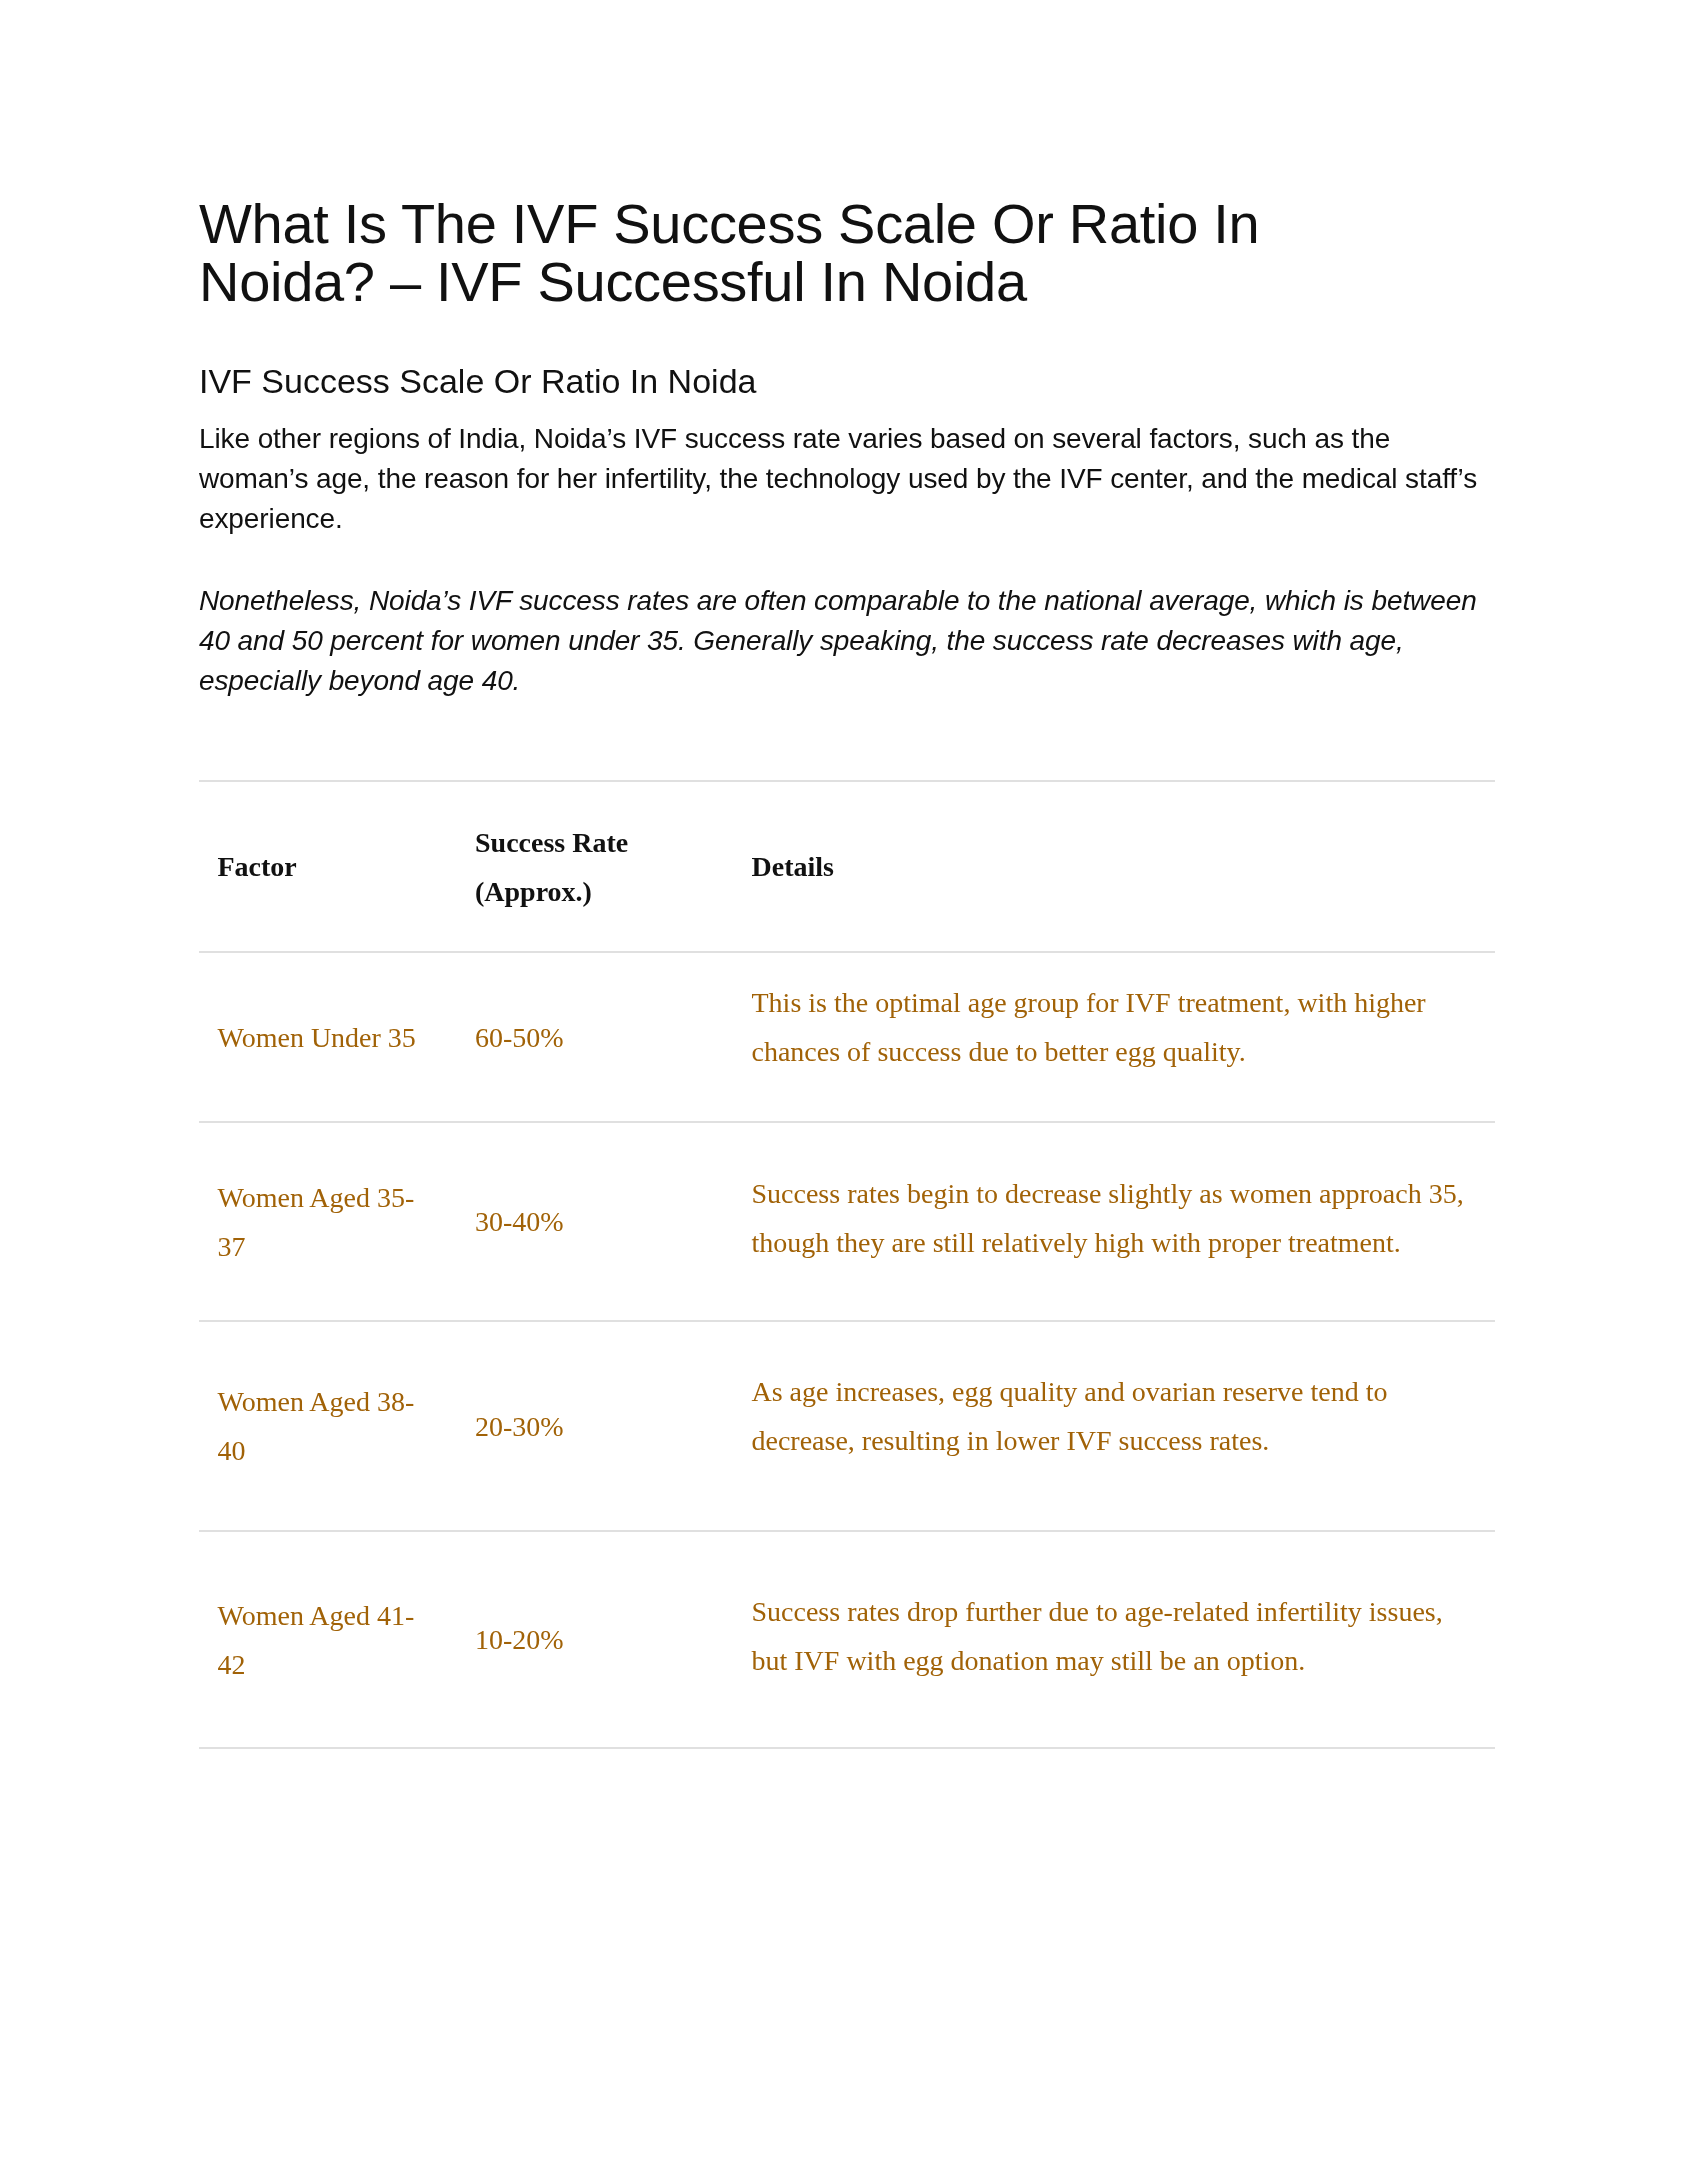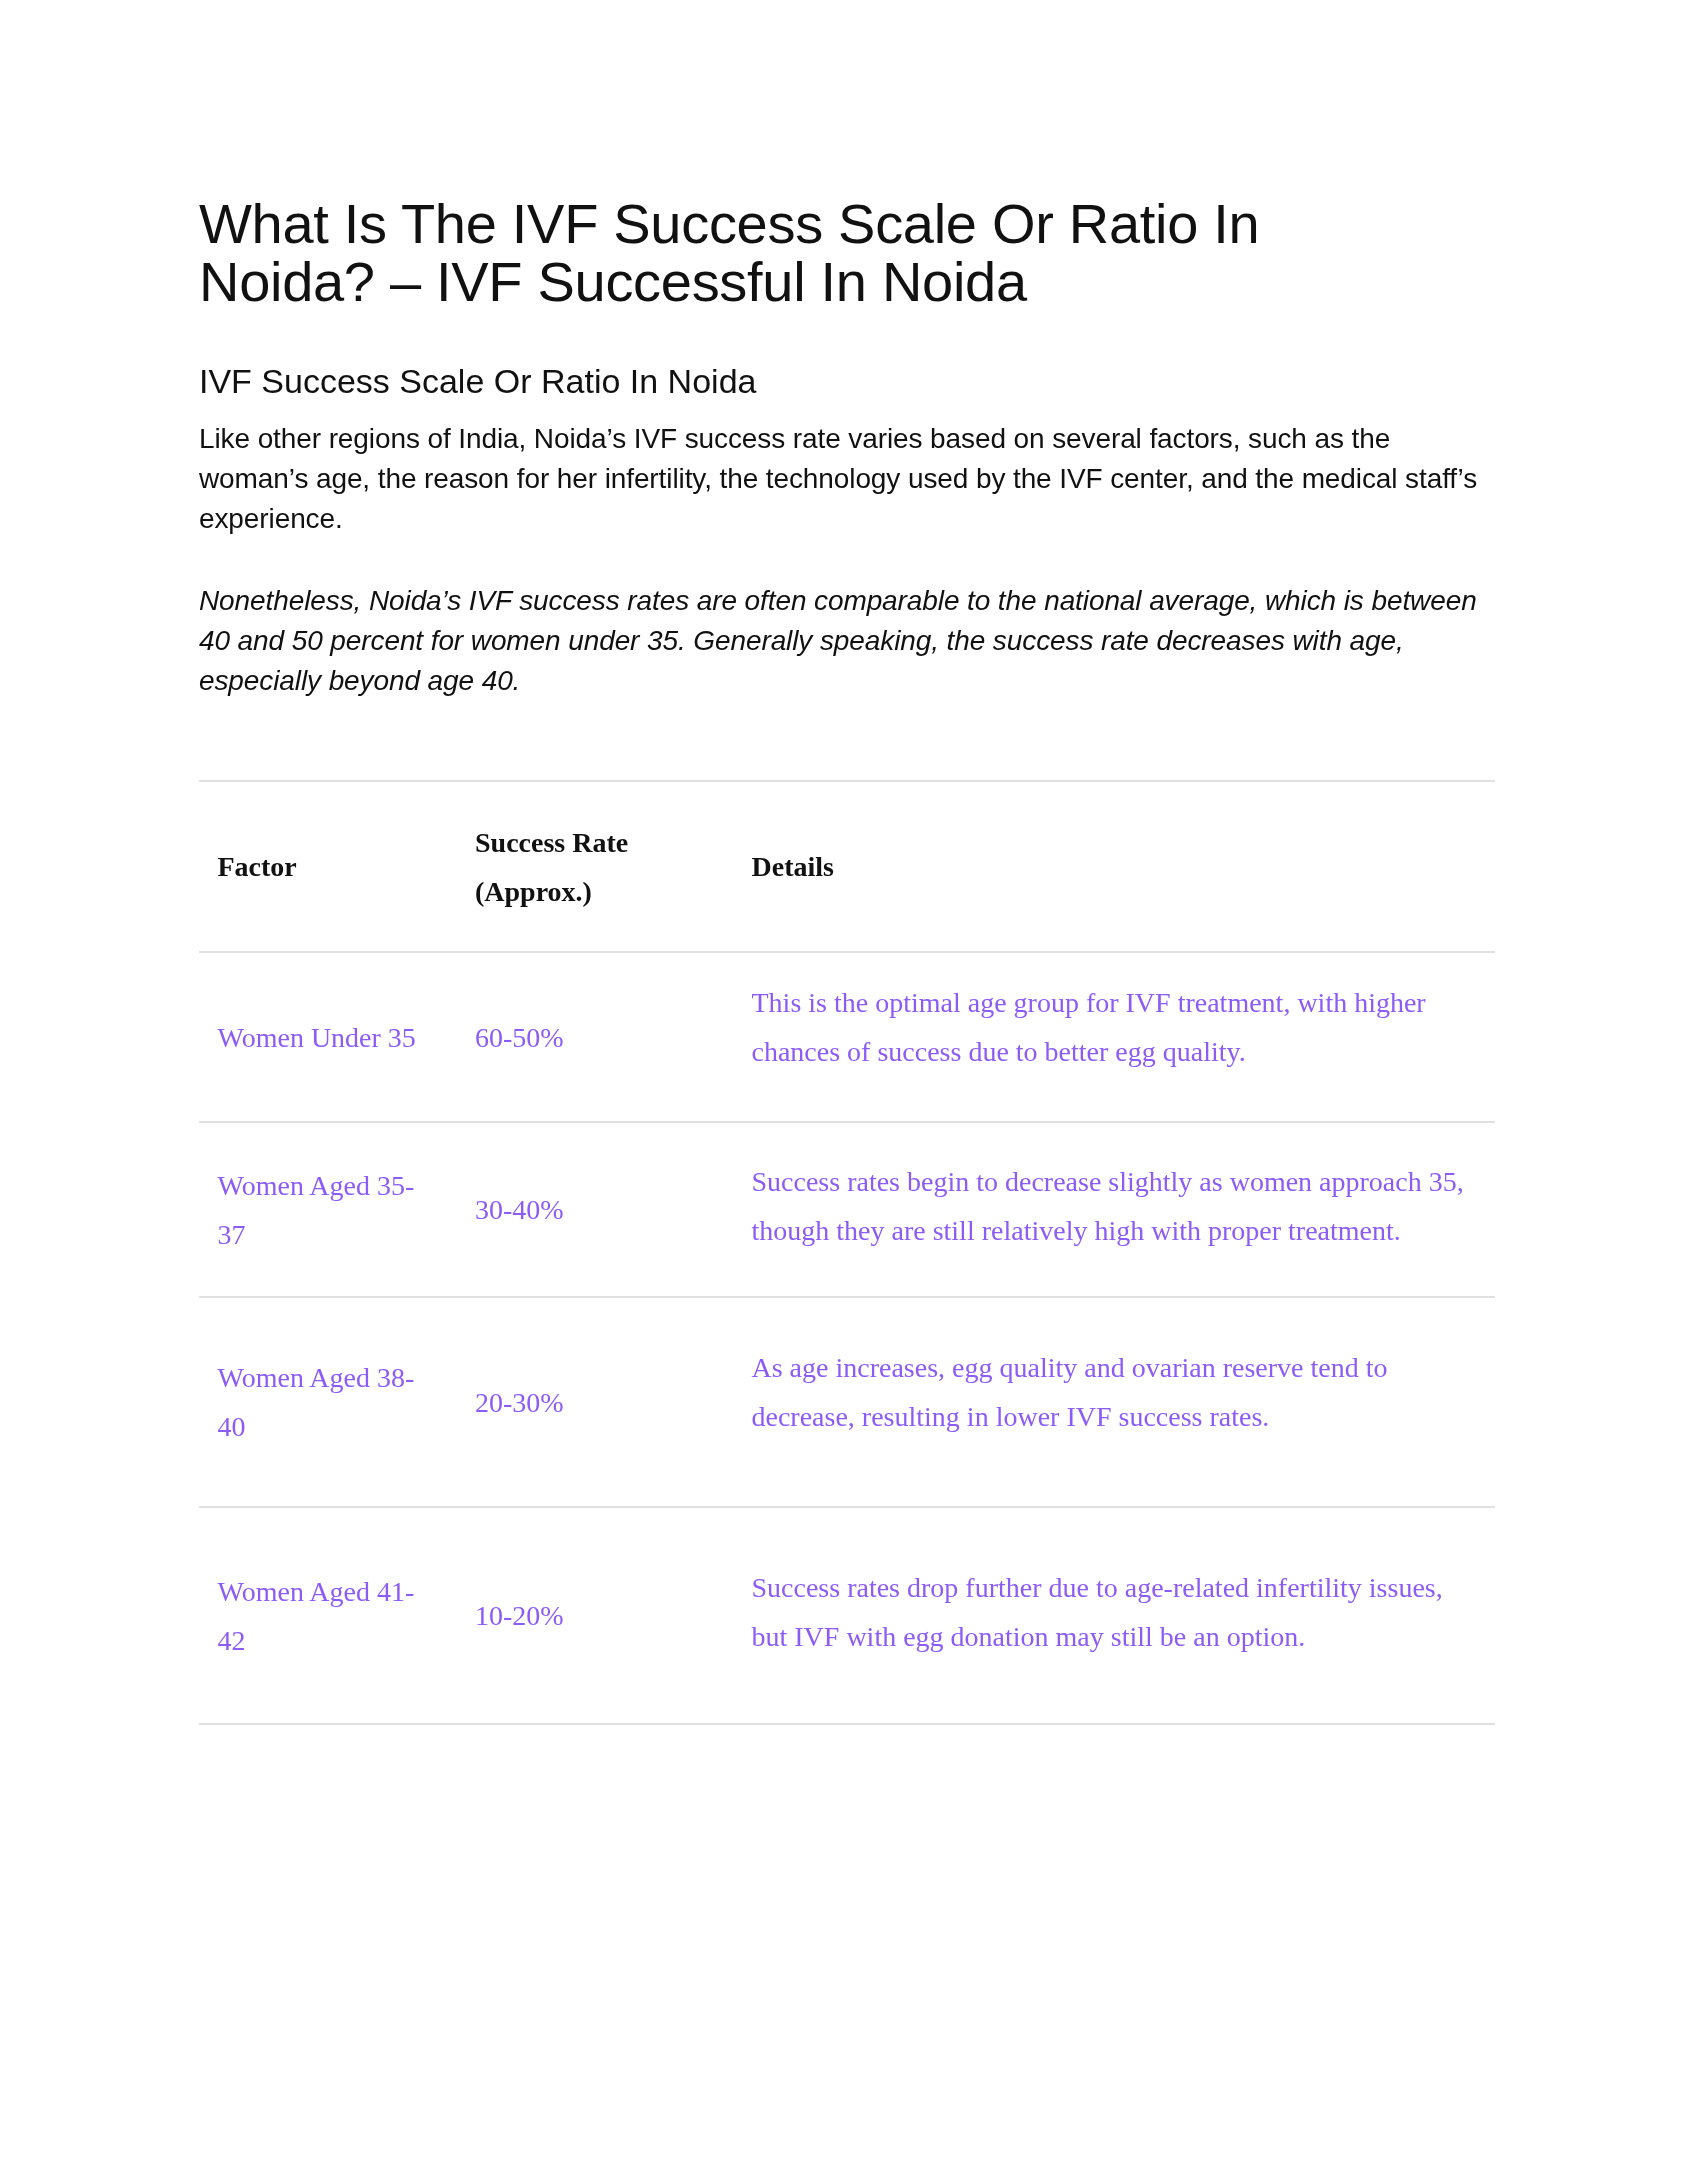--- a/index.html
+++ b/index.html
@@ -12,21 +12,21 @@
     .para { position: absolute; left: 0; margin: 0; font-size: 28px; line-height: 40px; width: 1292px; letter-spacing: -0.1px; }
     #p1 { top: 419px; }
     #p2 { top: 581px; font-style: italic; }
     table { position: absolute; top: 780px; left: 0; width: 1296px; border-collapse: collapse; }
     td, th { text-align: left; vertical-align: middle; padding: 0 0 0 18.5px; font-size: 28px; line-height: 49px; border-bottom: 2.6px solid #e0e0e0; }
     th { font-weight: 700; height: 169px; }
     tr.top-rule th { border-top: 2.6px solid #e0e0e0; }
     .c1 { width: 239px; }
     .c2 { width: 258px; }
     .c3 { padding-right: 13px; }
-    td { color: #8b5cf6; }
+    td { color: #a16207; }
   </style>
 </head>
 <body>
 
 <div class="page">
   <h1 class="sans">What Is The IVF Success Scale Or Ratio In Noida? – IVF Successful In Noida</h1>
   <h2 class="sans">IVF Success Scale Or Ratio In Noida</h2>
   <p id="p1" class="para sans">Like other regions of India, Noida’s IVF success rate varies based on several factors, such as the woman’s age, the reason for her infertility, the technology used by the IVF center, and the medical staff’s experience.</p>
   <p id="p2" class="para sans">Nonetheless, Noida’s IVF success rates are often comparable to the national average, which is between 40 and 50 percent for women under 35. Generally speaking, the success rate decreases with age, especially beyond age 40.</p>
 
@@ -43,21 +43,21 @@
     <tbody>
       <tr style="height:170px">
         <td class="c1">
             <span style="display:block;width:217px">Women Under 35</span>
           </td>
         <td class="c2">60-50%</td>
         <td class="c3">
             <span style="display:block;margin-top:-21px">This is the optimal age group for IVF treatment, with higher chances of success due to better egg quality.</span>
           </td>
       </tr>
-      <tr style="height:175px">
+      <tr style="height:199px">
         <td class="c1">
             <span style="display:block;width:198px">Women Aged 35-37</span>
           </td>
         <td class="c2">30-40%</td>
         <td class="c3">
             <span style="display:block;margin-top:-8px">Success rates begin to decrease slightly as women approach 35, though they are still relatively high with proper treatment.</span>
           </td>
       </tr>
       <tr style="height:210px">
         <td class="c1">

